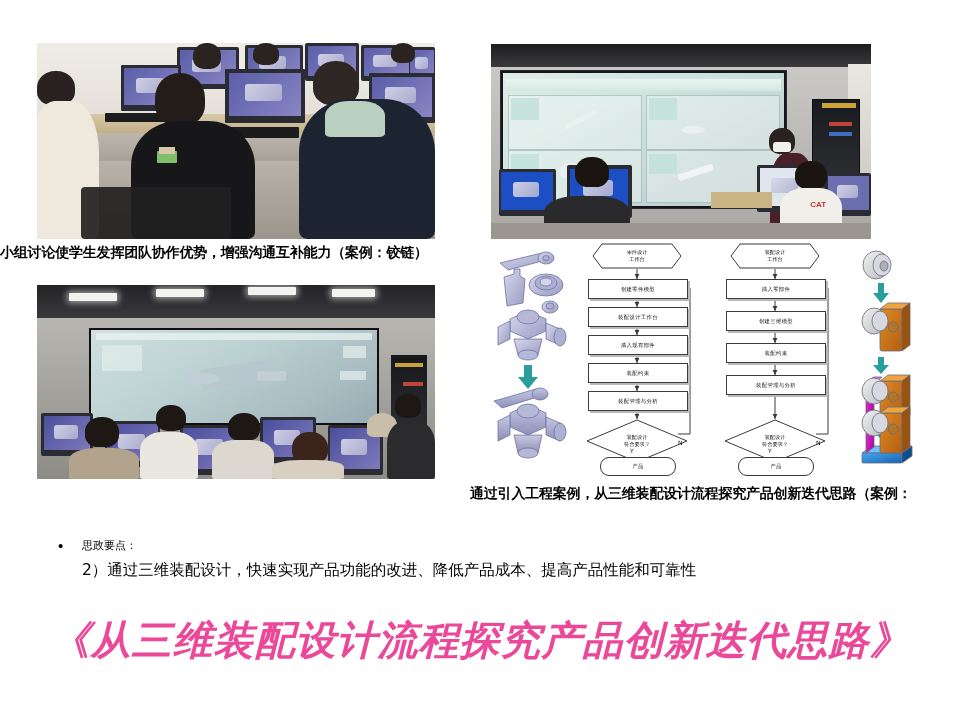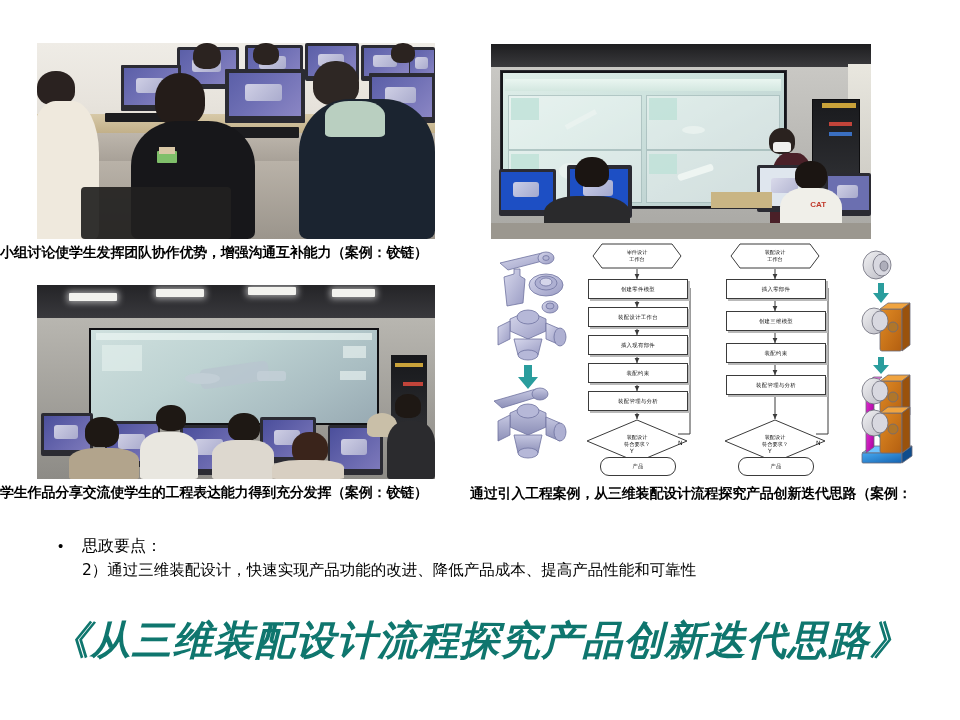--- a/index.html
+++ b/index.html
@@ -109,31 +109,31 @@
   #model-valve{position:absolute;left:2px;top:4px;width:96px;height:224px;}
   #model-roller{position:absolute;left:360px;top:4px;width:88px;height:224px;}
 
   
   #cont-bullets{position:absolute;left:55px;top:533px;width:860px;}
   .bullet-row{display:flex;align-items:flex-start;}
   .bullet-dot{width:27px;flex:0 0 27px;font-size:15px;line-height:25px;color:#000;
     text-align:left;padding-left:3px;box-sizing:border-box;}
   .bullet-text{
     font-family:"DejaVu Sans","Liberation Sans",sans-serif;
-    font-size:16px;line-height:25px;color:#000;white-space:nowrap;}
+    font-size:11px;line-height:25px;color:#000;white-space:nowrap;}
   .sub-row{display:flex;align-items:flex-start;padding-left:27px;}
   .sub-text{font-family:"DejaVu Sans","Liberation Sans",sans-serif;
     font-size:15.5px;line-height:25px;color:#000;white-space:nowrap;}
 
   
   #slide-title{
     position:absolute;left:0;top:612px;width:960px;text-align:center;
     font-family:"DejaVu Serif","Liberation Serif",serif;
     font-weight:bold;font-style:italic;
-    font-size:40px;line-height:56px;color:#0f766e;letter-spacing:1px;
+    font-size:40px;line-height:56px;color:#ec4899;letter-spacing:1px;
   }
 </style>
 </head>
 <body>
 
 <div class="slide">
 
   <div class="photo" id="photo-lab-group">
     <div class="inner">
       <div class="wall"></div>
@@ -297,21 +297,20 @@
       <div class="body-sh" style="left:26%;top:76%;width:58px;height:24%;background:#e9e7e0;"></div>
       <div class="head" style="left:48%;top:66%;width:32px;height:28px;background:#1e1814;"></div>
       <div class="body-sh" style="left:44%;top:80%;width:62px;height:20%;background:#ddd8cf;"></div>
       <div class="head" style="left:64%;top:76%;width:36px;height:32px;background:#3a241b;"></div>
       <div class="body-sh" style="left:59%;top:90%;width:72px;height:10%;background:#d8cfc2;"></div>
       <div class="head" style="left:83%;top:66%;width:30px;height:24px;background:#c9bfa8;border-radius:50% 50% 20% 20%;"></div>
       <div class="head" style="left:90%;top:56%;width:26px;height:24px;background:#1e1814;"></div>
       <div class="body-sh" style="left:88%;top:70%;width:48px;height:30%;background:#2b2b2e;"></div>
     </div>
   </div>
-  <div class="caption" style="left:0px;top:484px;width:470px;">学生作品分享交流使学生的工程表达能力得到充分发挥（案例：铰链）</div>
 
   <div id="diagram-assembly-process">
 
     <div id="model-valve">
       <svg width="96" height="224" viewBox="0 0 96 224" xmlns="http://www.w3.org/2000/svg">
         <defs>
           <linearGradient id="mv" x1="0" y1="0" x2="1" y2="1">
             <stop offset="0" stop-color="#d7d8ec"></stop>
               <stop offset="1" stop-color="#9a9cc4"></stop>
           </linearGradient>

